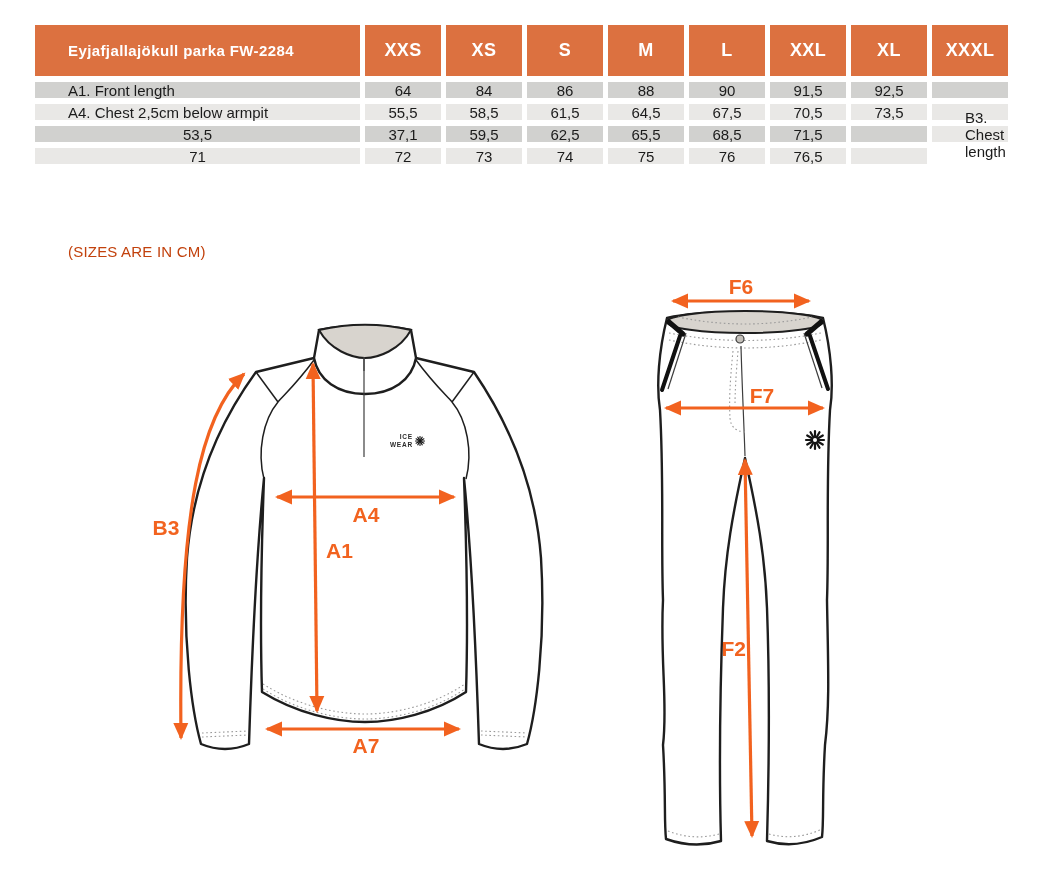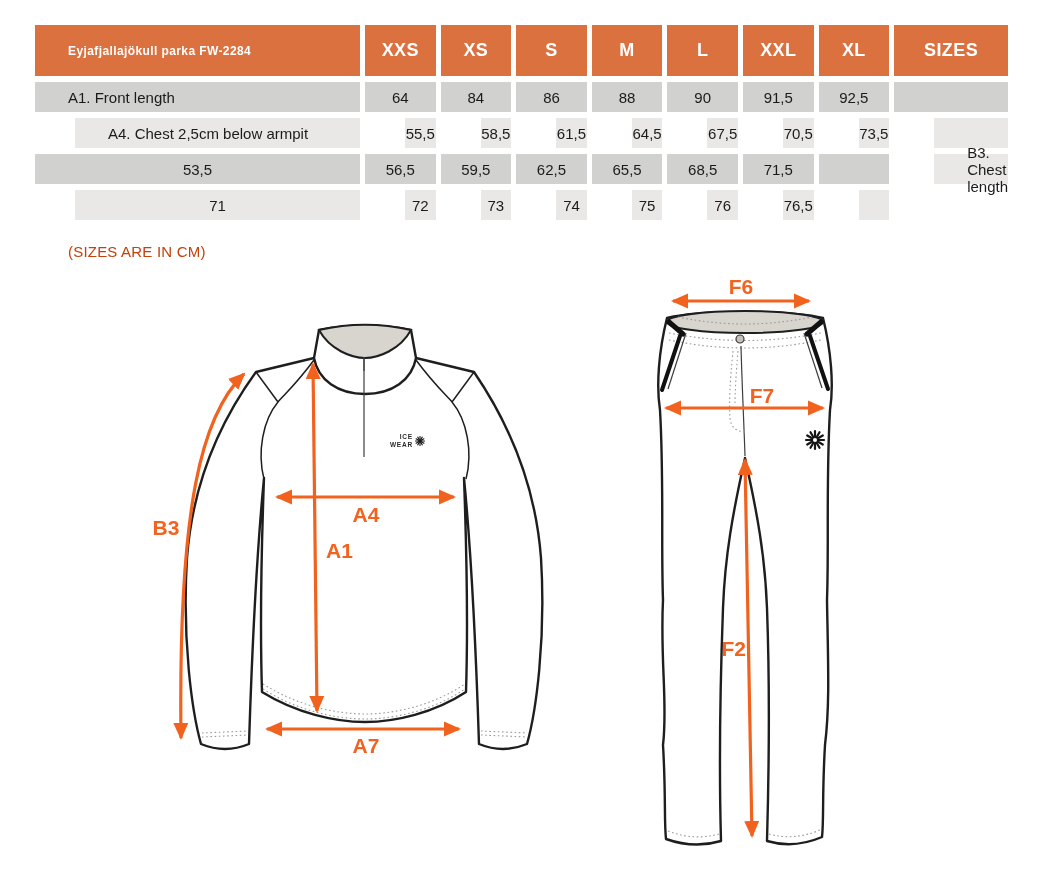--- a/index.html
+++ b/index.html
@@ -3,24 +3,24 @@
 <meta charset="utf-8">
 <style>
   html,body{margin:0;padding:0;background:#fff;}
   .stage{position:relative;width:1038px;height:892px;background:#fff;overflow:hidden;
          font-family:"Liberation Sans",sans-serif;}
   
   .size-table{position:absolute;left:35px;top:25px;width:973px;display:grid;
               grid-template-columns:325px repeat(8,1fr);column-gap:5px;row-gap:6px;}
   .th{background:#dc7140;color:#fff;font-weight:bold;font-size:18px;height:51px;
       display:flex;align-items:center;justify-content:center;letter-spacing:.4px;}
-  .th-label{justify-content:flex-start;padding-left:33px;font-size:12px;box-sizing:border-box;}
-  .td{background:#d1d1cf;color:#1b1b1b;font-size:15px;height:30px;
+  .th-label{justify-content:flex-start;padding-left:33px;font-size:15px;box-sizing:border-box;}
+  .td{background:#d1d1cf;color:#1b1b1b;font-size:15px;height:16px;
       display:flex;align-items:center;justify-content:center;}
-  .light{background:#e9e8e6;margin-left:40px;}
+  .light{background:#e9e8e6;}
   .td-label{justify-content:flex-start;padding-left:33px;box-sizing:border-box;}
   
   .note{position:absolute;left:68px;top:243px;color:#c2410c;font-size:15px;letter-spacing:.2px;}
   
   .diagram{position:absolute;left:0;top:270px;}
   .outline{fill:#fff;stroke:#1e1e1e;stroke-width:2.4;stroke-linejoin:round;}
   .seam{fill:none;stroke:#1e1e1e;stroke-width:1.5;}
   .thin{fill:none;stroke:#3d3d3d;stroke-width:1.2;}
   .grayfill{fill:#d8d4ce;stroke:#1e1e1e;stroke-width:2;}
   .dots{fill:none;stroke:#9a9a9a;stroke-width:1.1;stroke-dasharray:1.6 2.6;}
@@ -38,21 +38,21 @@
 
   <div class="size-table">
     <div class="th th-label">Eyjafjallajökull parka FW-2284</div>
     <div class="th">XXS</div>
     <div class="th">XS</div>
     <div class="th">S</div>
     <div class="th">M</div>
     <div class="th">L</div>
     <div class="th">XXL</div>
     <div class="th">XL</div>
-    <div class="th">SIZES</div>
+    <div class="th">XXXL</div>
 
     <div class="td td-label">A1. Front length</div>
     <div class="td">64</div>
     <div class="td">84</div>
     <div class="td">86</div>
     <div class="td">88</div>
     <div class="td">90</div>
     <div class="td">91,5</div>
     <div class="td">92,5</div>
     <div class="td"></div>
@@ -61,21 +61,21 @@
     <div class="td light">55,5</div>
     <div class="td light">58,5</div>
     <div class="td light">61,5</div>
     <div class="td light">64,5</div>
     <div class="td light">67,5</div>
     <div class="td light">70,5</div>
     <div class="td light">73,5</div>
     <div class="td light"></div>
 
     <div class="td">53,5</div>
-    <div class="td">56,5</div>
+    <div class="td">37,1</div>
     <div class="td">59,5</div>
     <div class="td">62,5</div>
     <div class="td">65,5</div>
     <div class="td">68,5</div>
     <div class="td">71,5</div>
     <div class="td"></div>
 
     <div class="td light td-label">B3. Chest length</div>
     <div class="td light">71</div>
     <div class="td light">72</div>

